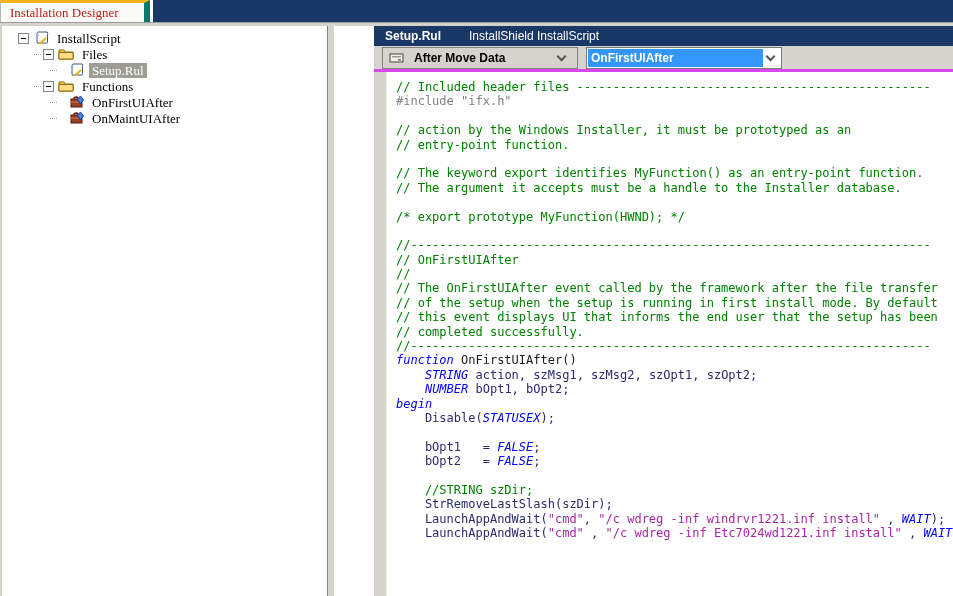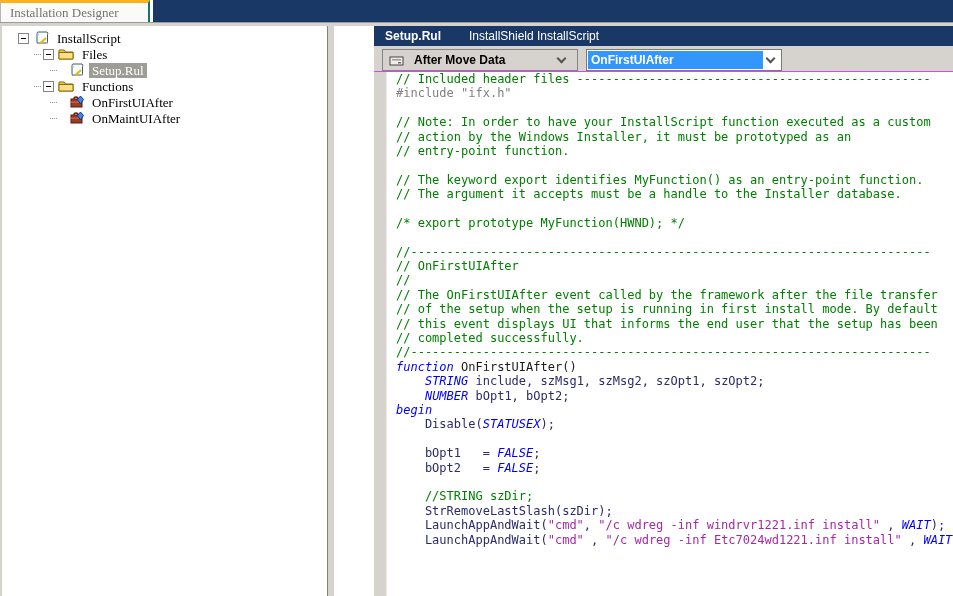--- a/index.html
+++ b/index.html
@@ -2,23 +2,23 @@
 <html style="--navy: #1a3866; --tab-accent: #f9b11c; --toolbar-gray: #d6d3ce; --sel-blue: #3296fa; --tree-sel: #9d9d95; --code-comment: #008000; --code-preproc: #808080; --code-keyword: #0000ff; --code-ident: #2b2b6b; --code-string: #a428a4; --code-plain: #1b1b1b;"><head>
 <meta charset="utf-8">
 <style>
   * { margin:0; padding:0; box-sizing:border-box; }
   html,body { width:953px; height:596px; overflow:hidden; background:#fff;
               font-family:"Liberation Sans", sans-serif; }
 
   
   .tab-bar { display:flex; height:22px; background:#fff; }
   .id-tab { width:150px; background:#fafaf8; border-top:3px solid var(--tab-accent,#f9b11c);
-            border-left:1px solid #b6b6b6; border-right:2px solid #0f766e;
+            border-left:1px solid #b6b6b6; border-right:6px solid #0f766e;
             display:flex; align-items:center; padding-left:9px;
-            font-family:"Liberation Serif", serif; font-size:13px; color:#737373; }
+            font-family:"Liberation Serif", serif; font-size:13px; color:#b91c1c; }
   .navy-fill { flex:1; margin-left:3px; background:var(--navy,#1a3866); }
   .under-strip { height:4px; background:var(--toolbar-gray,#d6d3ce); border-top:1px solid #9a9a9a; }
 
   
   .main { display:flex; height:570px;gap:40px; }
   .tree-panel { width:287px; background:#fff; border-left:2px solid #d6d3ce;
                 padding-top:4px; overflow:hidden; }
   .splitter { width:7px; background:var(--toolbar-gray,#d6d3ce); border-left:1px solid #808080; }
   .right-panel { flex:1; display:flex; flex-direction:column; min-width:0; }
 
@@ -35,36 +35,36 @@
   .tree-label.sel { background:var(--tree-sel,#9d9d95); color:#fff; }
 
   
   .doc-header { height:20px; background:var(--navy,#1a3866); color:#fff;
                 display:flex; align-items:center; font-size:12px; }
   .doc-title { font-weight:bold; margin-left:11px; }
   .doc-subtitle { margin-left:28px; }
 
   
   .toolbar { height:26px; background:var(--toolbar-gray,#d6d3ce); display:flex;
-             align-items:flex-end; padding-left:8px; border-bottom:1px solid #d946ef; }
+             align-items:center; padding-left:8px; border-bottom:3px solid #d946ef; }
   .combo-event { width:196px; height:22px; border:1px solid #848484; background:var(--toolbar-gray,#d6d3ce);
                  display:flex; align-items:center; padding:0 5px; margin-right:8px; }
   .combo-event .lbl { font-weight:bold; font-size:12px; color:#000; flex:1; margin-left:5px; }
   .combo-func { width:196px; height:22px; border:1px solid #7a7a7a; background:#fff;
                 display:flex; align-items:center; }
   .sel-fill { flex:1; height:18px; margin:1px 0 1px 1px; background:var(--sel-blue,#3296fa);
               color:#fff; font-weight:bold; font-size:12px; display:flex; align-items:center;
               padding-left:3px; }
   .chev { width:7px; height:7px; border-right:2px solid #555; border-bottom:2px solid #555;
           transform:rotate(45deg); margin:0 7px 3px 4px; flex:none; }
 
   
   .code-area { flex:1; display:flex; background:#fff; min-height:0; overflow:hidden; }
   .gutter { width:13px; background:var(--toolbar-gray,#d6d3ce); border-right:1px solid #eceae6; flex:none; }
-  .code { flex:1; padding:0 0 0 9px; font-family:"DejaVu Sans Mono", monospace;
+  .code { flex:1; padding:8px 0 0 9px; font-family:"DejaVu Sans Mono", monospace;
           font-size:12px; overflow:hidden; }
   .code-line { height:14.4px; white-space:pre; }
   .tok-comment { color:var(--code-comment,#008000); }
   .tok-preproc { color:var(--code-preproc,#808080); }
   .tok-keyword { color:var(--code-keyword,#0000ff);font-style:italic; }
   .tok-ident   { color:var(--code-ident,#2b2b6b); }
   .tok-string  { color:var(--code-string,#a428a4); }
   .tok-plain   { color:var(--code-plain,#1b1b1b); }
 </style>
 </head>
@@ -185,39 +185,38 @@
         <span class="chev"></span>
       </div>
     </div>
 
     <div class="code-area">
       <div class="gutter"></div>
       <div class="code" id="code">
           <div class="code-line"><span class="tok-comment">// Included header files -------------------------------------------------</span></div>
           <div class="code-line"><span class="tok-preproc">#include "ifx.h"</span></div>
           <div class="code-line">&nbsp;</div>
-          <div class="code-line"><span class="tok-comment">// Note: In order to have your InstallScript function executed as a custom</span></div>
           <div class="code-line"><span class="tok-comment">// action by the Windows Installer, it must be prototyped as an</span></div>
           <div class="code-line"><span class="tok-comment">// entry-point function.</span></div>
           <div class="code-line">&nbsp;</div>
           <div class="code-line"><span class="tok-comment">// The keyword export identifies MyFunction() as an entry-point function.</span></div>
           <div class="code-line"><span class="tok-comment">// The argument it accepts must be a handle to the Installer database.</span></div>
           <div class="code-line">&nbsp;</div>
           <div class="code-line"><span class="tok-comment">/* export prototype MyFunction(HWND); */</span></div>
           <div class="code-line">&nbsp;</div>
           <div class="code-line"><span class="tok-comment">//------------------------------------------------------------------------</span></div>
           <div class="code-line"><span class="tok-comment">// OnFirstUIAfter</span></div>
           <div class="code-line"><span class="tok-comment">//</span></div>
           <div class="code-line"><span class="tok-comment">// The OnFirstUIAfter event called by the framework after the file transfer</span></div>
           <div class="code-line"><span class="tok-comment">// of the setup when the setup is running in first install mode. By default</span></div>
           <div class="code-line"><span class="tok-comment">// this event displays UI that informs the end user that the setup has been</span></div>
           <div class="code-line"><span class="tok-comment">// completed successfully.</span></div>
           <div class="code-line"><span class="tok-comment">//------------------------------------------------------------------------</span></div>
           <div class="code-line"><span class="tok-keyword">function</span><span class="tok-plain"> OnFirstUIAfter()</span></div>
-          <div class="code-line"><span class="tok-plain">    </span><span class="tok-keyword">STRING</span><span class="tok-ident"> include, szMsg1, szMsg2, szOpt1, szOpt2;</span></div>
+          <div class="code-line"><span class="tok-plain">    </span><span class="tok-keyword">STRING</span><span class="tok-ident"> action, szMsg1, szMsg2, szOpt1, szOpt2;</span></div>
           <div class="code-line"><span class="tok-plain">    </span><span class="tok-keyword">NUMBER</span><span class="tok-ident"> bOpt1, bOpt2;</span></div>
           <div class="code-line"><span class="tok-keyword">begin</span></div>
           <div class="code-line"><span class="tok-ident">    Disable(</span><span class="tok-keyword">STATUSEX</span><span class="tok-ident">);</span></div>
           <div class="code-line">&nbsp;</div>
           <div class="code-line"><span class="tok-ident">    bOpt1   = </span><span class="tok-keyword">FALSE</span><span class="tok-ident">;</span></div>
           <div class="code-line"><span class="tok-ident">    bOpt2   = </span><span class="tok-keyword">FALSE</span><span class="tok-ident">;</span></div>
           <div class="code-line">&nbsp;</div>
           <div class="code-line"><span class="tok-comment">    //STRING szDir;</span></div>
           <div class="code-line"><span class="tok-ident">    StrRemoveLastSlash(szDir);</span></div>
           <div class="code-line"><span class="tok-ident">    LaunchAppAndWait(</span><span class="tok-string">"cmd"</span><span class="tok-ident">, </span><span class="tok-string">"/c wdreg -inf windrvr1221.inf install"</span><span class="tok-ident"> , </span><span class="tok-keyword">WAIT</span><span class="tok-ident">); </span><span class="tok-comment">// on wdreg.exe</span></div>

